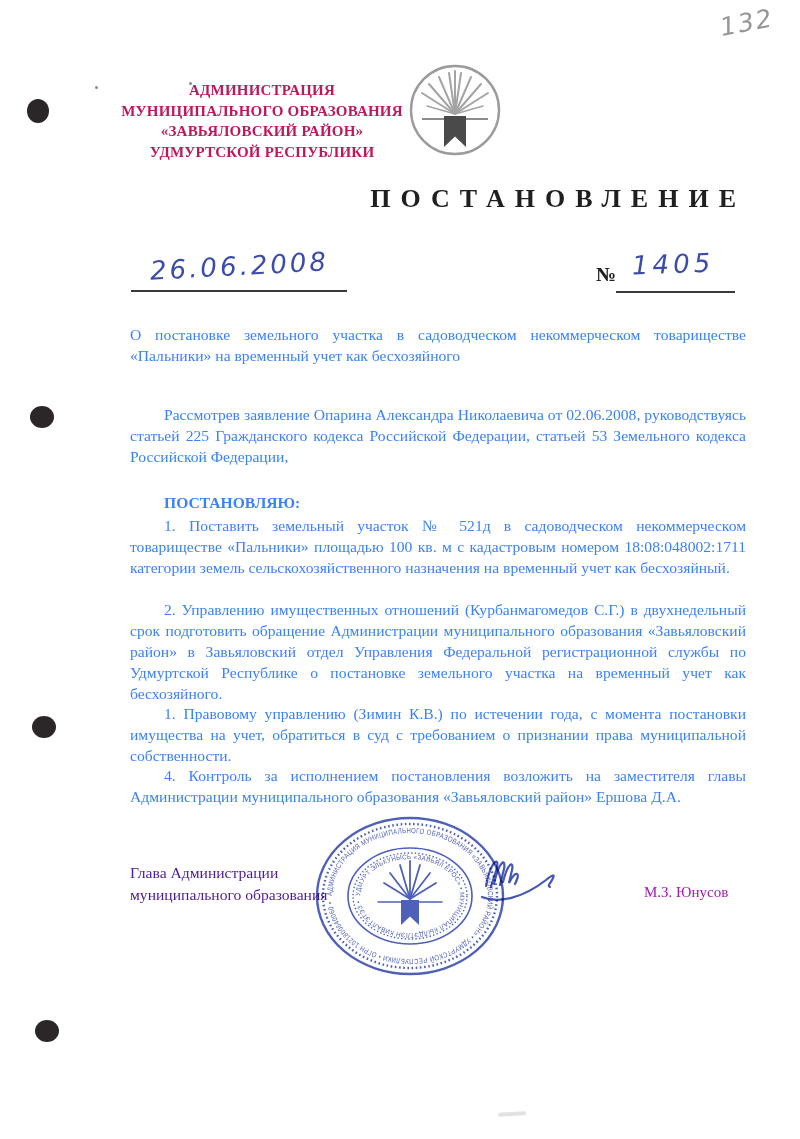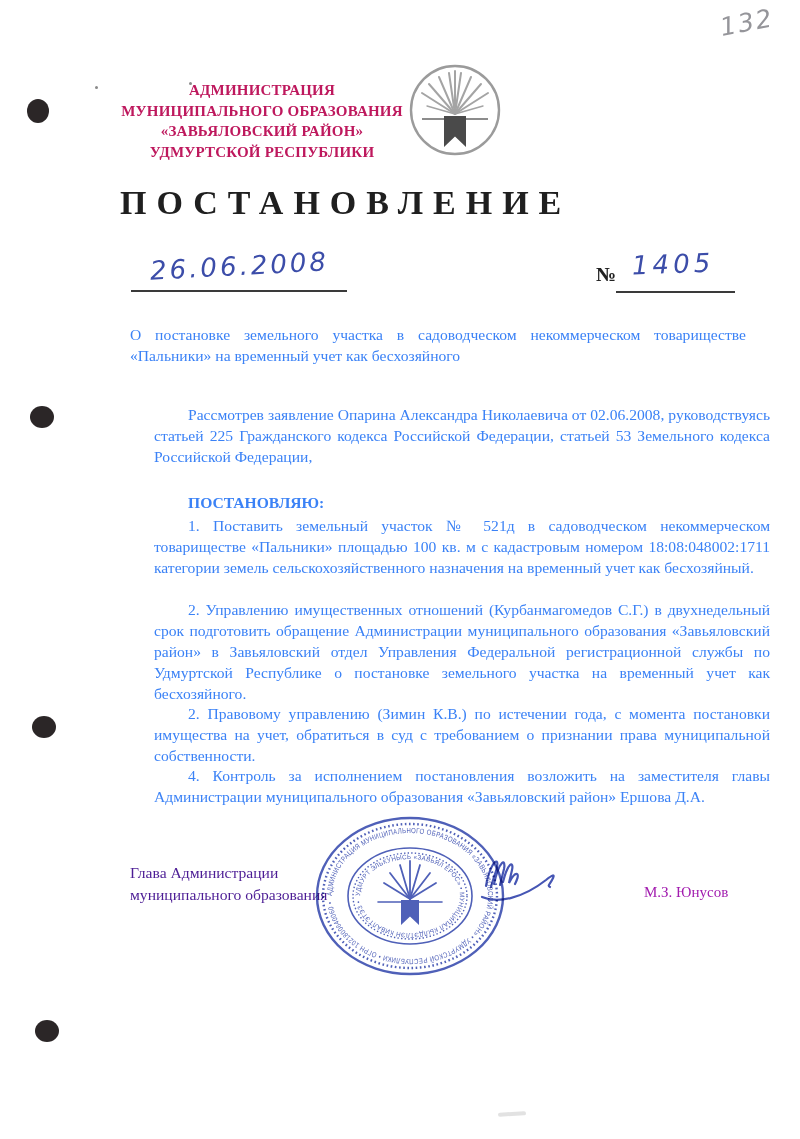--- a/index.html
+++ b/index.html
@@ -6,38 +6,38 @@
   .page{position:relative;width:800px;height:1139px;background:#ffffff;overflow:hidden;
         font-family:"Liberation Serif",serif;color:#262626;margin:0 auto;}
 
   
   .hdr-block{position:absolute;text-align:center;font-weight:bold;font-size:15px;
              line-height:1.38;letter-spacing:.2px;color:#be185d;}
   .hdr-left{left:112px;top:80px;width:300px;}
   .hdr-right{left:500px;top:82px;width:268px;}
   .emblem{position:absolute;left:408px;top:62px;}
 
-  .doc-title{position:absolute;left:120px;top:184px;width:616px;text-align:left;
-             font-size:34px;font-weight:bold;letter-spacing:10px;color:#1f1f1f;white-space:nowrap;}
+  .doc-title{position:absolute;left:130px;top:184px;width:616px;text-align:right;
+             font-size:26px;font-weight:bold;letter-spacing:10px;color:#1f1f1f;white-space:nowrap;}
 
   
   .hw{font-family:"DejaVu Sans",sans-serif;font-style:italic;color:#3c4da9;}
   .hw-date{position:absolute;left:150px;top:251px;font-size:26px;letter-spacing:3px;transform:rotate(-3deg);}
   .hw-num{position:absolute;left:632px;top:249px;font-size:26px;letter-spacing:4px;transform:rotate(-2deg);}
   .hw-page-num{position:absolute;left:720px;top:8px;font-size:25px;color:#95959a;letter-spacing:2px;
                transform:rotate(-11deg);font-family:"DejaVu Sans",sans-serif;font-style:italic;}
   .num-sign{position:absolute;left:596px;top:263px;font-size:20px;font-weight:bold;color:#222;}
   .rule{position:absolute;height:2px;background:#3a3a3a;}
   .rule-date{left:131px;top:290px;width:216px;}
   .rule-num{left:616px;top:291px;width:119px;}
 
   
   .para{position:absolute;left:130px;width:616px;font-size:15.6px;line-height:21px;
         text-align:justify;text-align-last:left;color:#3b82f6;}
-  .indent{text-indent:34px;margin-left:24px;}
+  .indent{text-indent:34px;}
   .p-subject{top:324px;}
   .p-preamble{top:404px;}
   .p-resolve{top:492px;font-weight:bold;text-align:right;}
   .p-item1{top:515px;}
   .p-item2{top:599px;}
   .p-item3{top:703px;}
   .p-item4{top:765px;}
 
   
   .sig-pos{position:absolute;left:130px;top:862px;font-size:15.6px;line-height:22px;color:#4c1d95;}
@@ -105,21 +105,21 @@
   <div class="rule rule-date"></div>
   <div class="num-sign">№</div>
   <div class="hw hw-num">1405</div>
   <div class="rule rule-num"></div>
 
   <div class="para p-subject">О постановке земельного участка в садоводческом некоммерческом товариществе «Пальники» на временный учет как бесхозяйного</div>
   <div class="para p-preamble indent">Рассмотрев заявление Опарина Александра Николаевича от 02.06.2008, руководствуясь статьей 225 Гражданского кодекса Российской Федерации, статьей 53 Земельного кодекса Российской Федерации,</div>
   <div class="para p-resolve indent">ПОСТАНОВЛЯЮ:</div>
   <div class="para p-item1 indent">1. Поставить земельный участок № 521д в садоводческом некоммерческом товариществе «Пальники» площадью 100 кв. м с кадастровым номером 18:08:048002:1711 категории земель сельскохозяйственного назначения на временный учет как бесхозяйный.</div>
   <div class="para p-item2 indent">2. Управлению имущественных отношений (Курбанмагомедов С.Г.) в двухнедельный срок подготовить обращение Администрации муниципального образования «Завьяловский район» в Завьяловский отдел Управления Федеральной регистрационной службы по Удмуртской Республике о постановке земельного участка на временный учет как бесхозяйного.</div>
-  <div class="para p-item3 indent">2. Правовому управлению (Зимин К.В.) по истечении года, с момента постановки имущества на учет, обратиться в суд с требованием о признании права муниципальной собственности.</div>
+  <div class="para p-item3 indent">1. Правовому управлению (Зимин К.В.) по истечении года, с момента постановки имущества на учет, обратиться в суд с требованием о признании права муниципальной собственности.</div>
   <div class="para p-item4 indent">4. Контроль за исполнением постановления возложить на заместителя главы Администрации муниципального образования «Завьяловский район» Ершова Д.А.</div>
 
   <div class="sig-pos">
     <div>Глава Администрации</div>
     <div>муниципального образования</div>
   </div>
   <div class="sig-name">М.З. Юнусов</div>
 
   <svg class="stamp" width="196" height="166" viewBox="0 0 196 166">
     <g stroke="#3b4eb0" fill="none">

